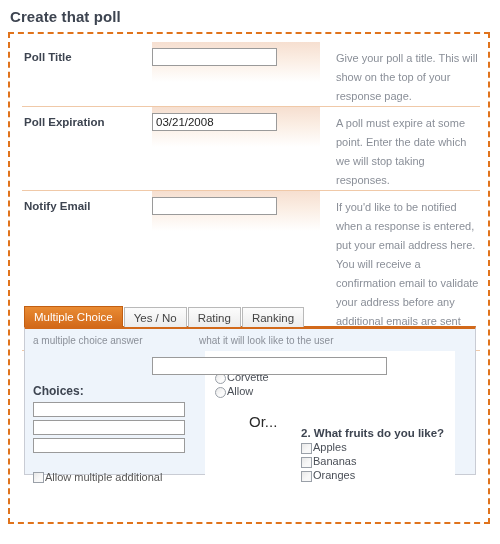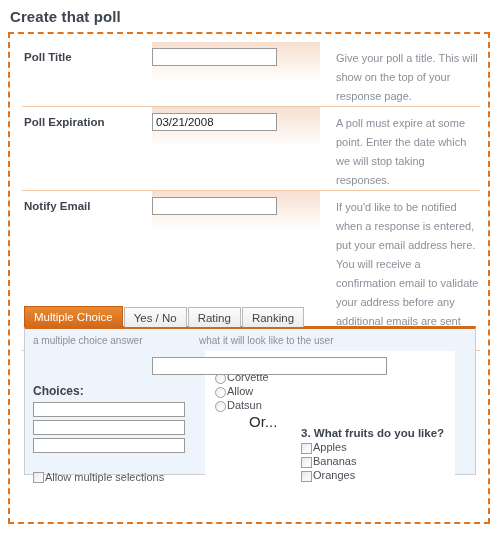--- a/index.html
+++ b/index.html
@@ -340,46 +340,42 @@
 
       <div class="panel-body">
         <div class="choices-col">
           <div class="choices-title">Choices:</div>
           <input class="choice-input" type="text" value="" style="">
           <input class="choice-input" type="text" value="" style="">
           <input class="choice-input" type="text" value="" style="">
 
           <div class="allow-row">
             <span class="cb"></span>
-            <span>Allow multiple selections</span>
+            <span>Allow multiple additional</span>
           </div>
         </div>
 
         <div class="preview-card">
 
           <div class="q1">
             <div class="q-title">1. What is your favorite car?</div>
             <div class="opt-row">
               <span class="rb"></span>
               <span>Corvette</span>
             </div>
             <div class="opt-row">
               <span class="rb"></span>
               <span>Allow</span>
             </div>
-            <div class="opt-row">
-              <span class="rb"></span>
-              <span>Datsun</span>
-            </div>
           </div>
 
           <div class="or-text">Or...</div>
 
           <div class="q2">
-            <div class="q-title">3. What fruits do you like?</div>
+            <div class="q-title">2. What fruits do you like?</div>
             <div class="opt-row">
               <span class="cb"></span>
               <span>Apples</span>
             </div>
             <div class="opt-row">
               <span class="cb"></span>
               <span>Bananas</span>
             </div>
             <div class="opt-row">
               <span class="cb"></span>

